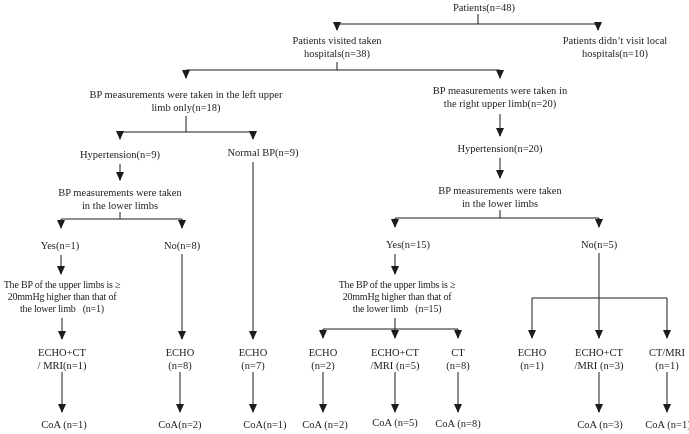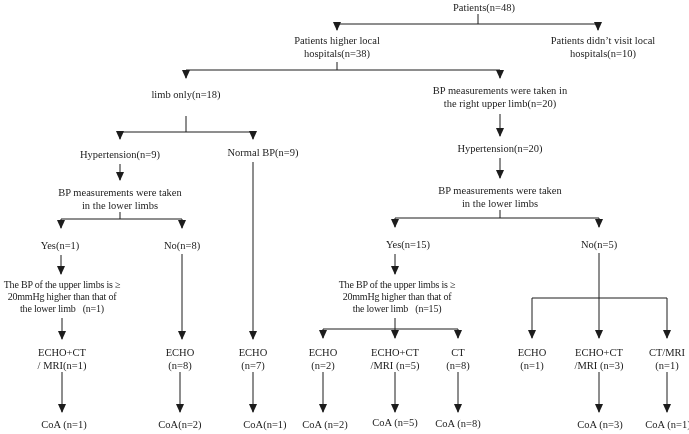--- a/index.html
+++ b/index.html
@@ -65,30 +65,31 @@
     <path d="M532,298 V338" marker-end="url(#ah)"></path>
     <path d="M599,298 V338" marker-end="url(#ah)"></path>
     <path d="M667,298 V338" marker-end="url(#ah)"></path>
     <path d="M599,372 V412" marker-end="url(#ah)"></path>
     <path d="M667,372 V412" marker-end="url(#ah)"></path>
   </svg>
 
   <div class="node" style="left:429px;top:1px;width:110px">Patients(n=48)</div>
 
   <div class="node" style="left:272px;top:34px;width:130px">
-    <div>Patients higher local</div>
+    <div>Patients visited taken</div>
     <div>hospitals(n=38)</div>
   </div>
 
-  <div class="node" style="left:528px;top:34px;width:150px">
+  <div class="node" style="left:540px;top:34px;width:150px">
     <div>Patients didn’t visit local</div>
     <div>hospitals(n=10)</div>
   </div>
 
   <div class="node" style="left:61px;top:88px;width:250px">
+    <div>BP measurements were taken in the left upper</div>
     <div>limb only(n=18)</div>
   </div>
 
   <div class="node" style="left:405px;top:84px;width:190px">
     <div>BP measurements were taken in</div>
     <div>the right upper limb(n=20)</div>
   </div>
 
   <div class="node" style="left:60px;top:148px;width:120px">Hypertension(n=9)</div>
   <div class="node" style="left:208px;top:146px;width:110px">Normal BP(n=9)</div>

